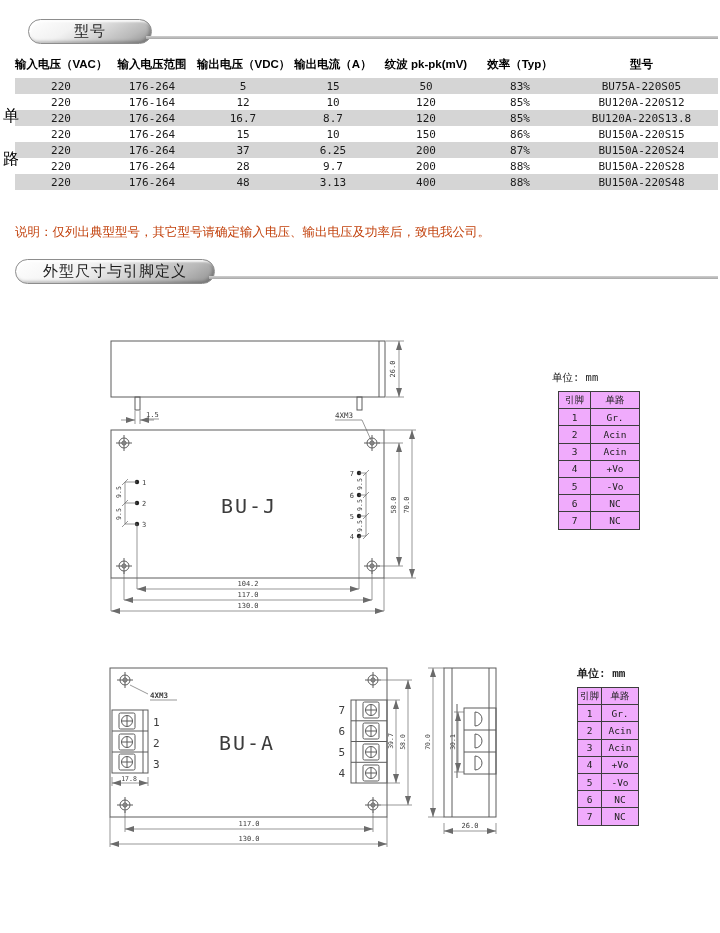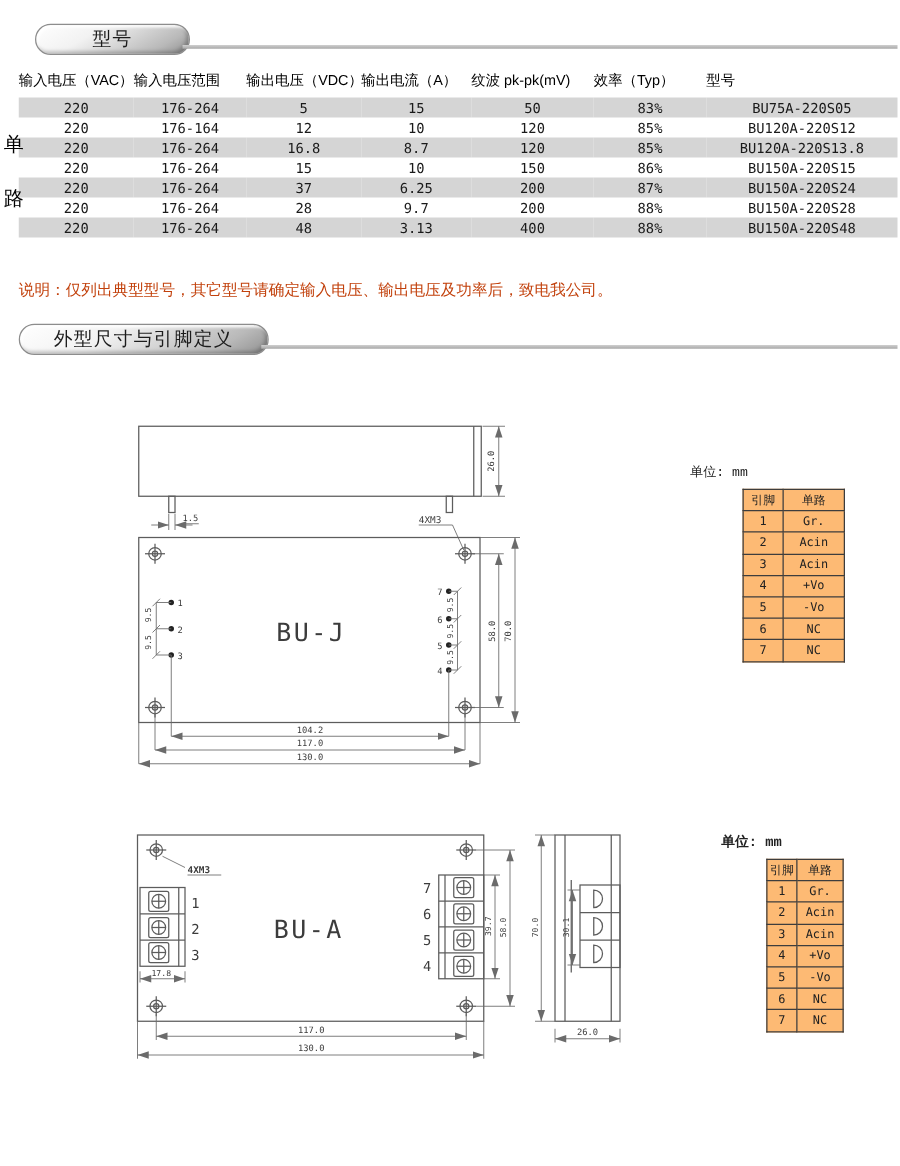--- a/index.html
+++ b/index.html
@@ -21,40 +21,40 @@
   .rule {
     position:absolute; height:3px;
     background:linear-gradient(to bottom,#cfcfcf,#a8a8a8);
   }
   
   .spec-table {
     position:absolute; left:15px; top:50px; width:703px;
     border-collapse:collapse; table-layout:fixed;
   }
   .spec-table th {
-    height:28px; font-weight:normal; font-size:11.5px; color:#000;
-    text-align:left; padding:0; vertical-align:middle; white-space:nowrap;
+    height:28px; font-weight:bold; font-size:11.5px; color:#000;
+    text-align:center; padding:0; vertical-align:middle; white-space:nowrap;
   }
   .spec-table td {
     height:16px; font-size:11px; text-align:center; padding:0;
     font-family:"DejaVu Sans Mono","Liberation Sans",monospace; color:#1a1a1a;
     white-space:nowrap;
   }
   .spec-table tbody tr:nth-child(odd) { background:#d5d5d5; }
   .side-label {
     position:absolute; left:3px; top:106px; display:flex; flex-direction:column;
     gap:22px; font-size:16px; color:#000;
   }
   .note { position:absolute; left:15px; top:224px; font-size:12.5px; color:#c2410c; }
   
   .unit-label { position:absolute; font-size:10.5px; color:#222;
     font-family:Liberation Mono, monospace; }
   .unit-label.b { font-weight:bold; font-size:11px; }
   .pin-table {
-    position:absolute; border-collapse:collapse; table-layout:fixed; background:#fdba74;margin-left:36px;
+    position:absolute; border-collapse:collapse; table-layout:fixed; background:#f0abfc;
   }
   .pin-table th,.pin-table td {
     border:1px solid #3d3d3d; text-align:center; padding:0;
     font-weight:normal; font-size:9.5px; color:#222;
     font-family:"DejaVu Sans Mono","Liberation Sans",monospace;
     height:16.2px; overflow:hidden;
   }
   
   svg text { font-family:"DejaVu Sans Mono",monospace; fill:#3c3c3c; }
   .o  { fill:none; stroke:#5c5c5c; stroke-width:1; }
@@ -103,21 +103,21 @@
       <td>176-164</td>
       <td>12</td>
       <td>10</td>
       <td>120</td>
       <td>85%</td>
       <td>BU120A-220S12</td>
     </tr>
     <tr>
       <td>220</td>
       <td>176-264</td>
-      <td>16.8</td>
+      <td>16.7</td>
       <td>8.7</td>
       <td>120</td>
       <td>85%</td>
       <td>BU120A-220S13.8</td>
     </tr>
     <tr>
       <td>220</td>
       <td>176-264</td>
       <td>15</td>
       <td>10</td>

